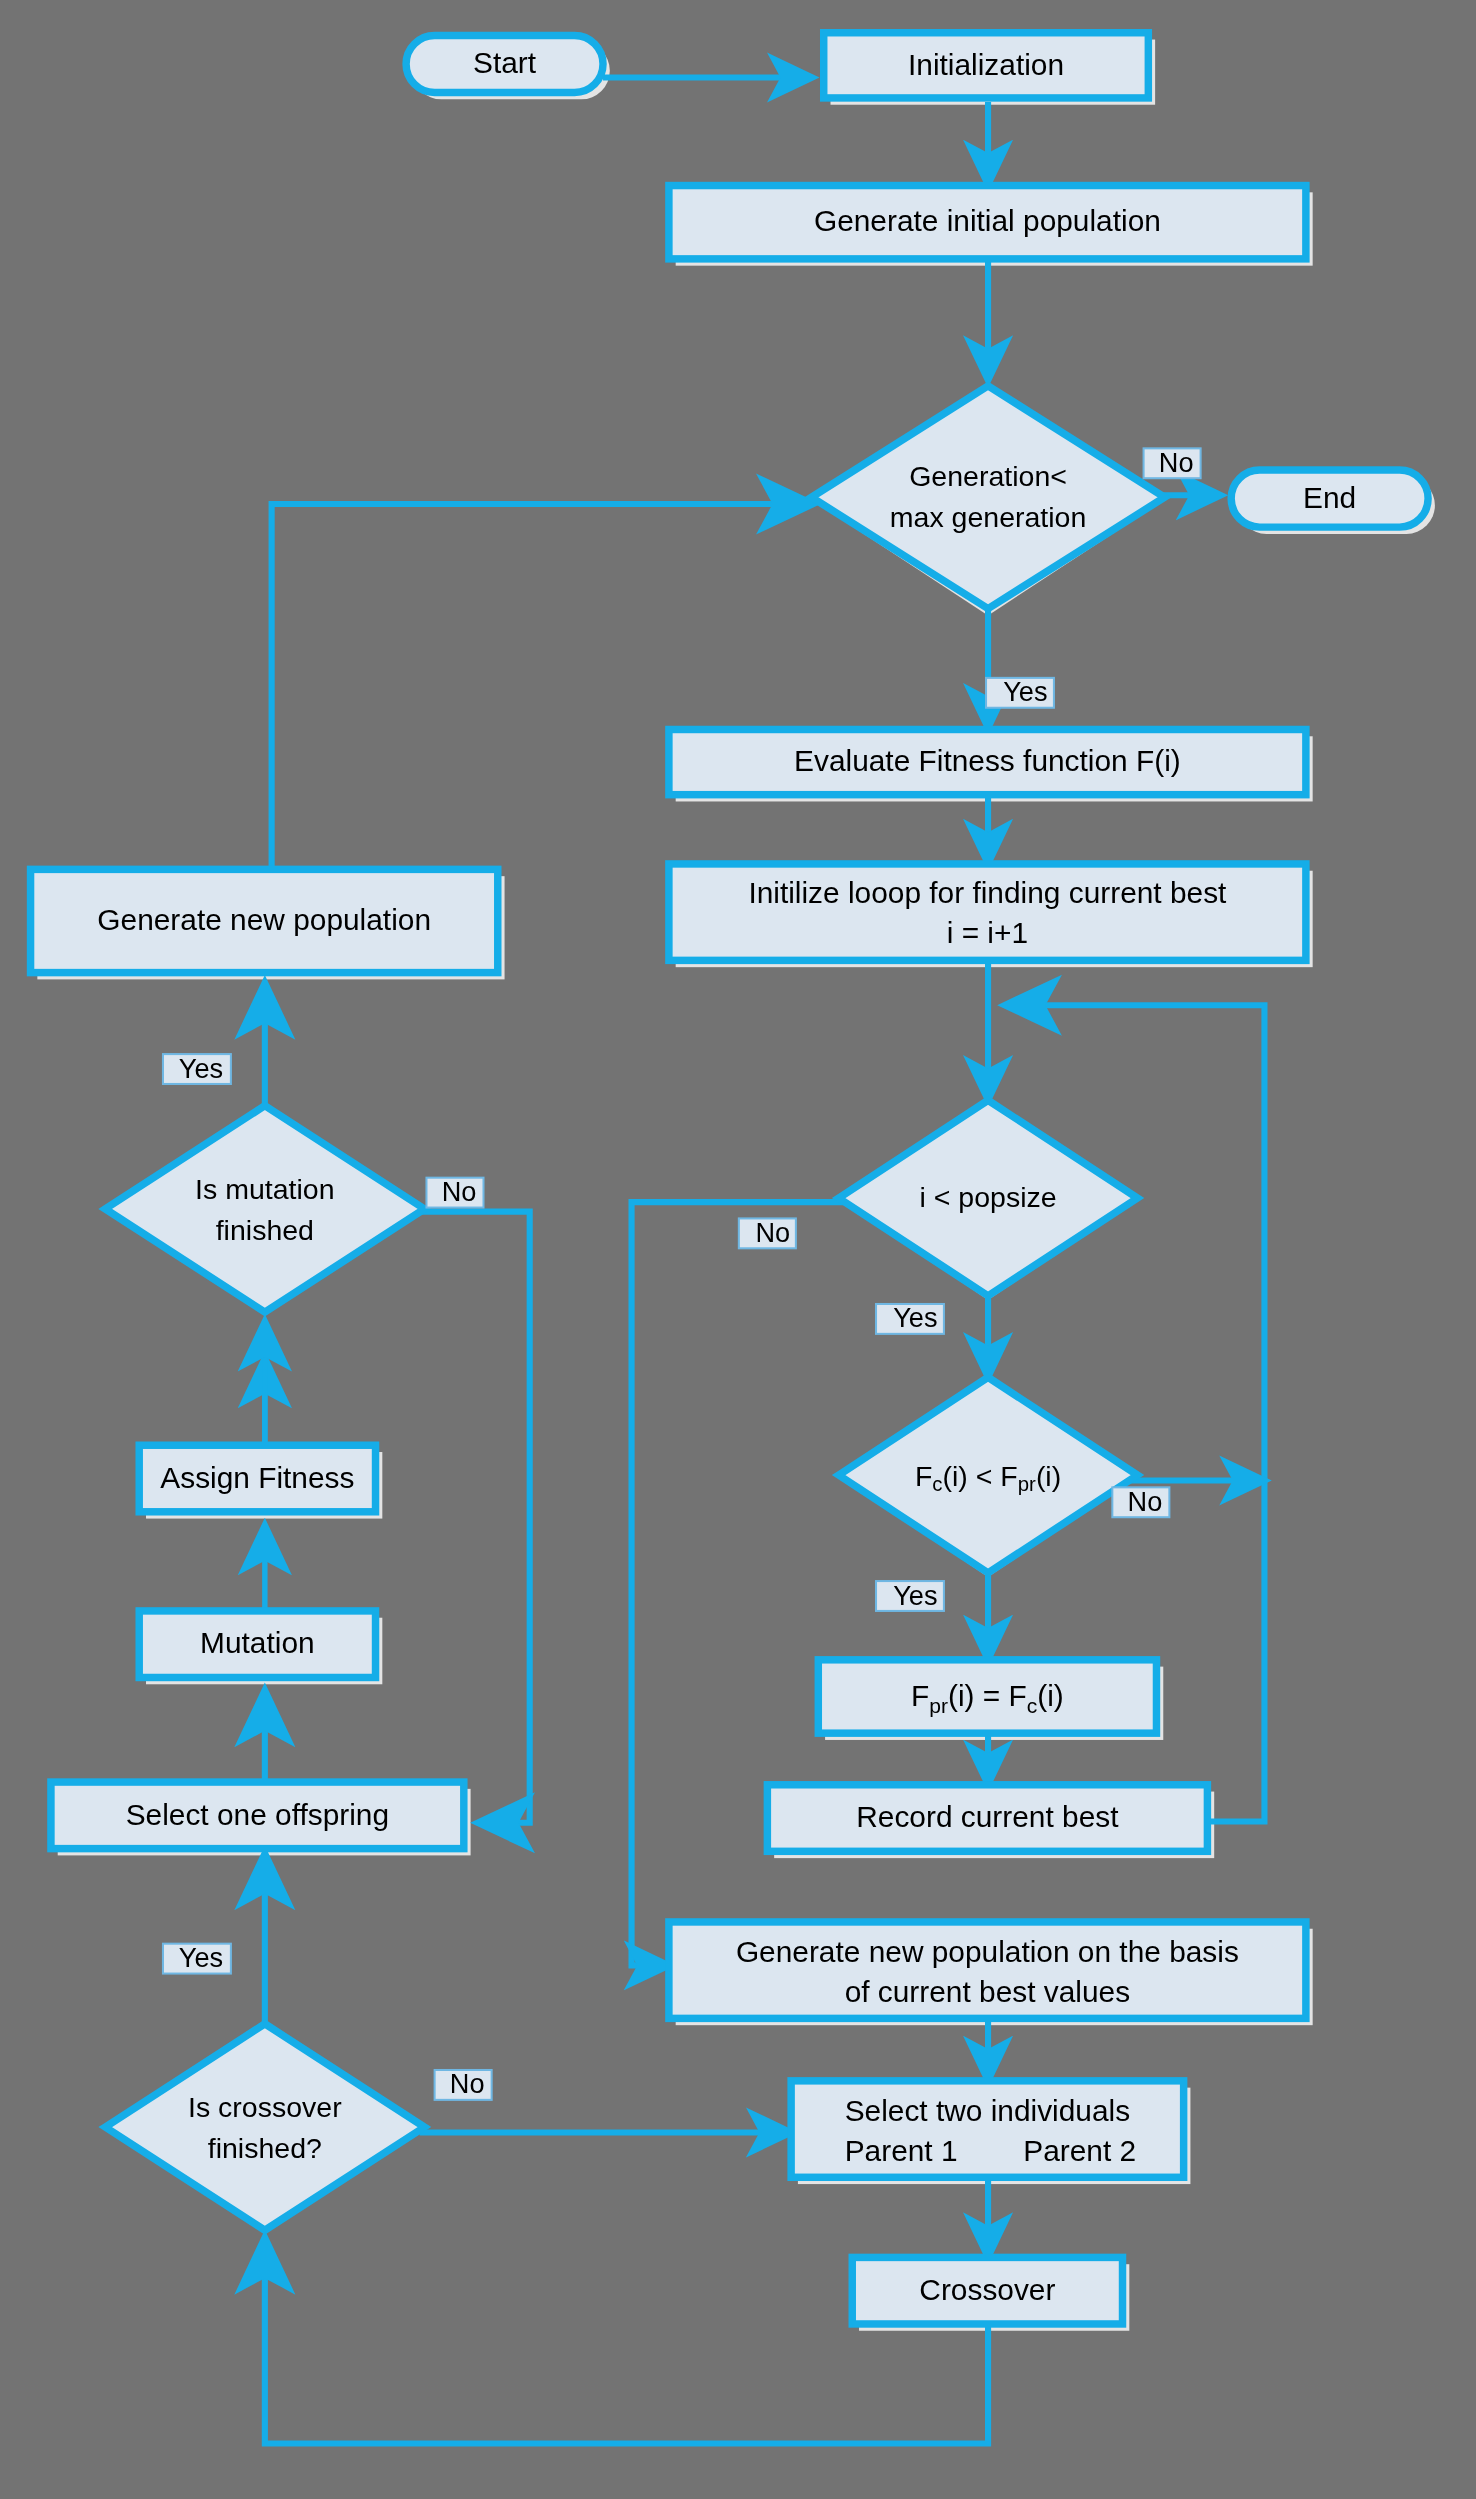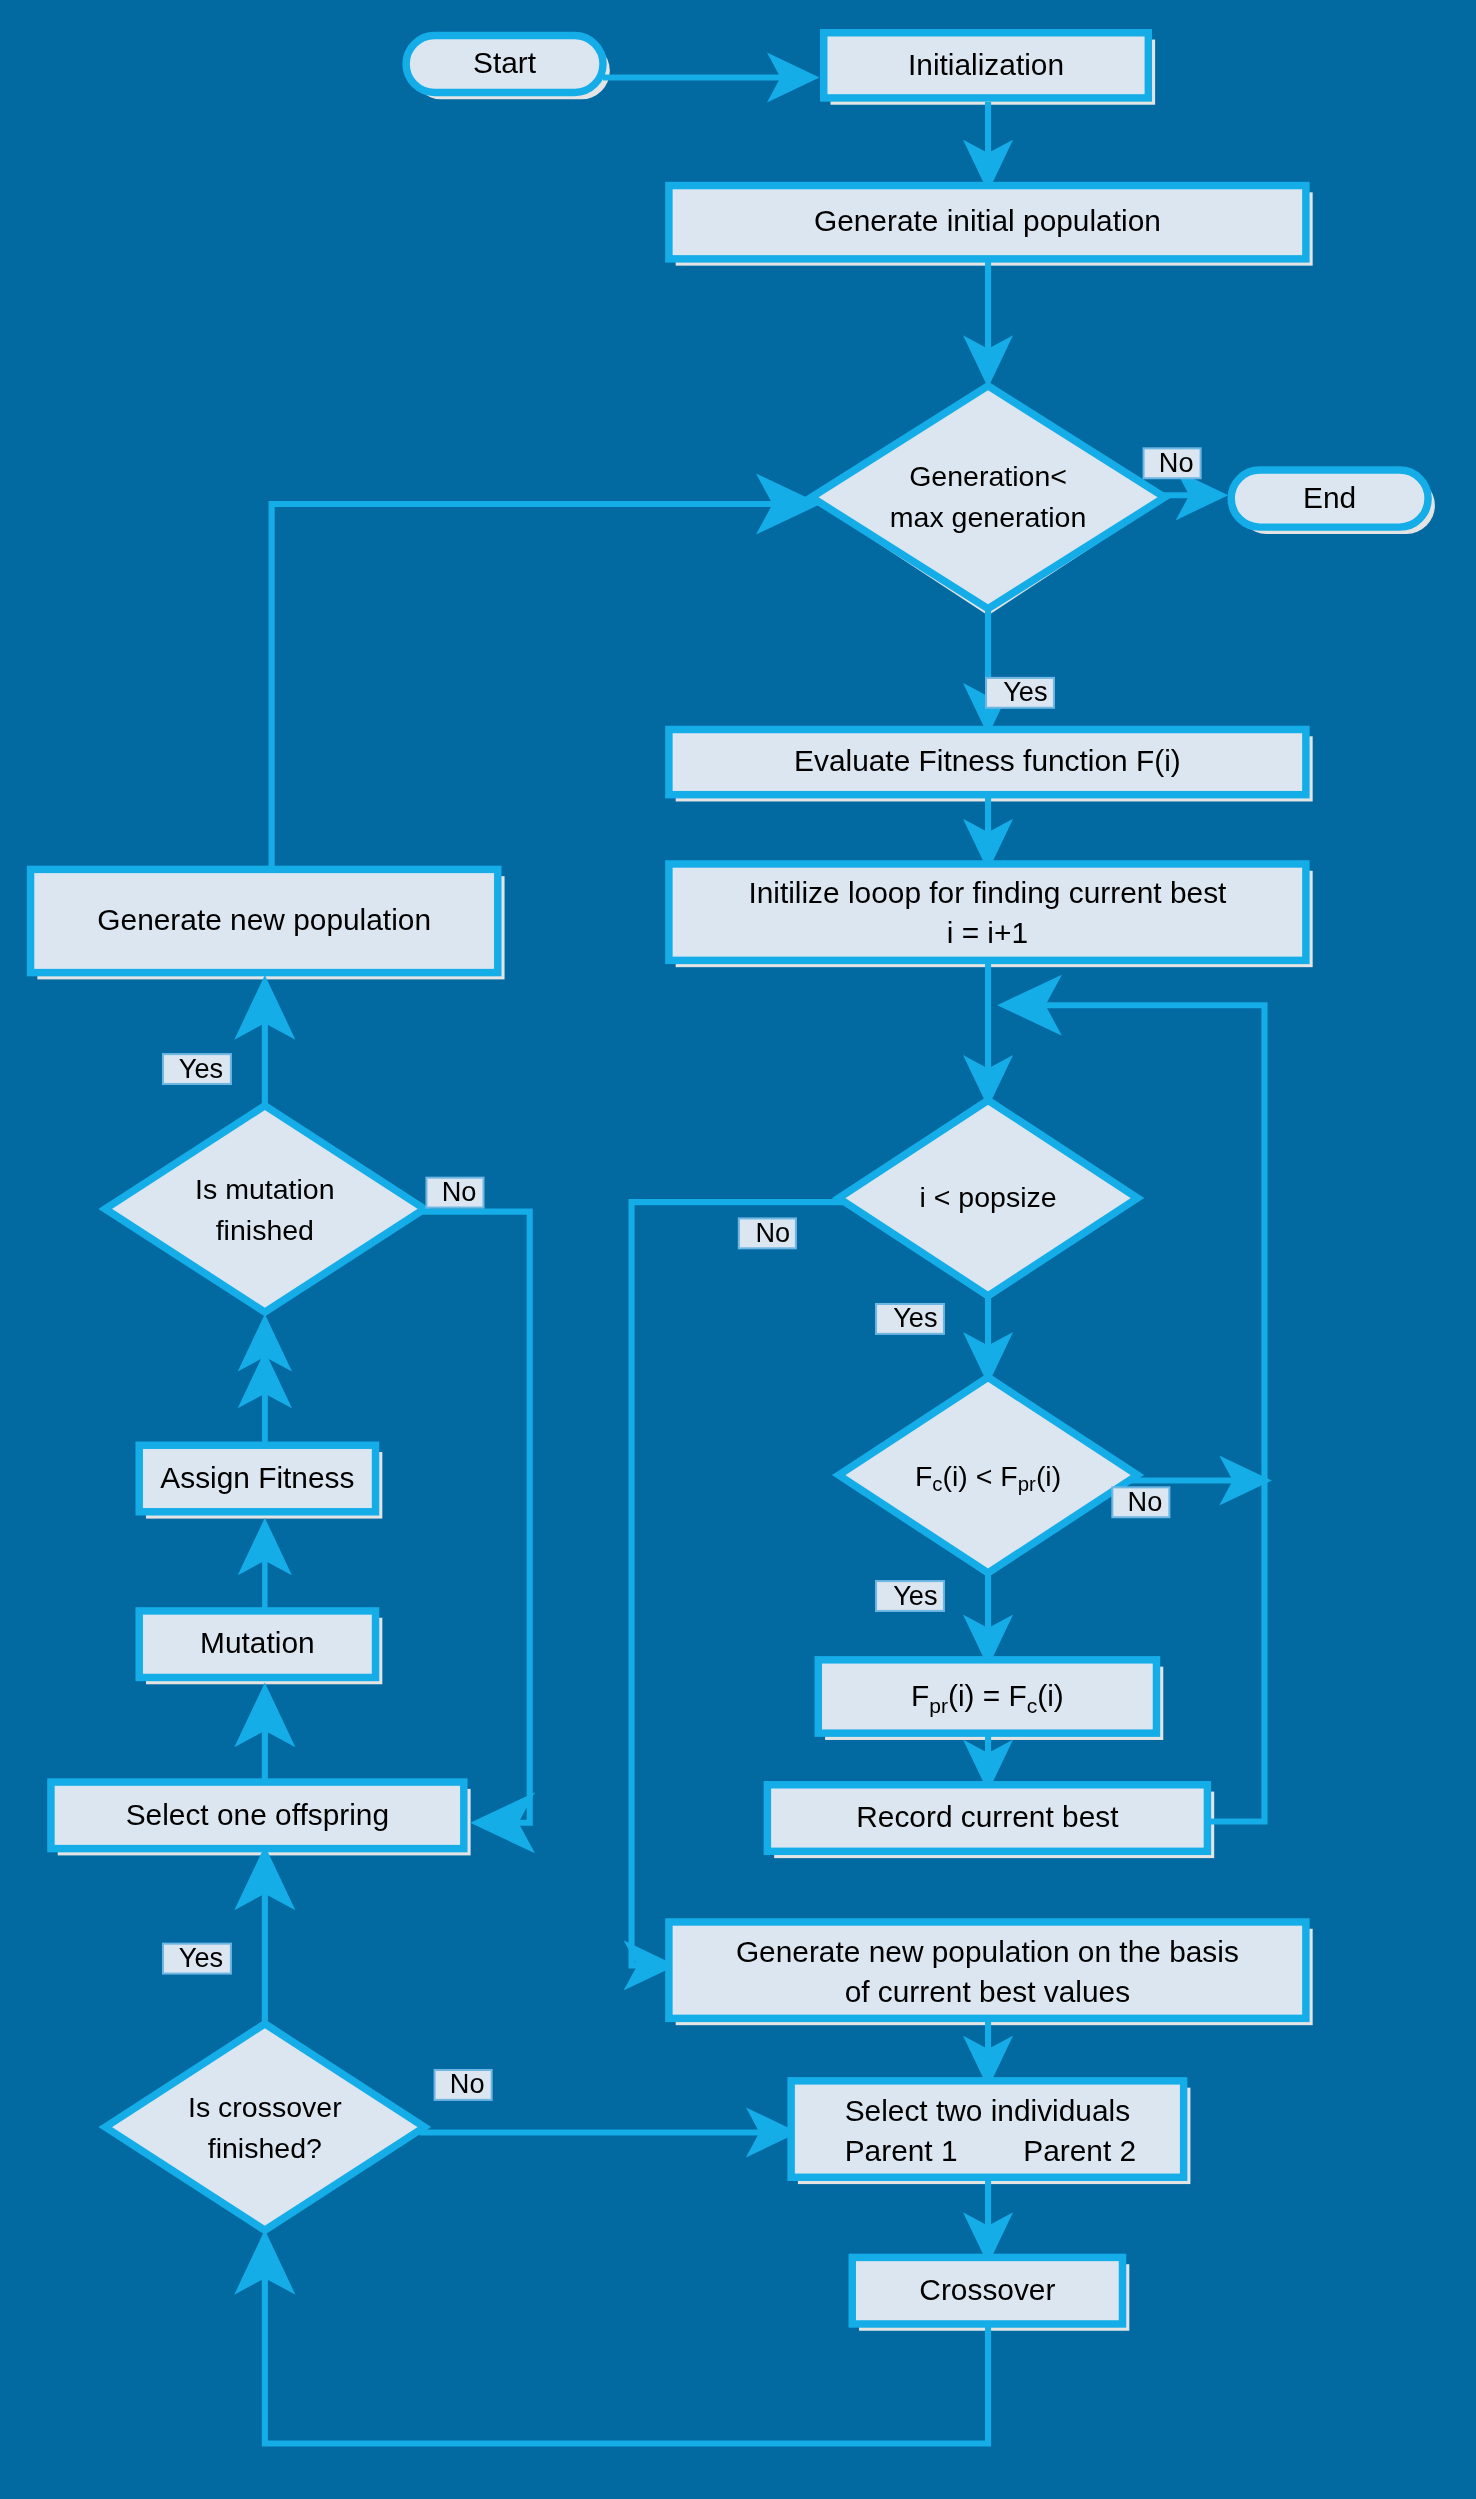--- a/index.html
+++ b/index.html
@@ -1,17 +1,17 @@
 <!DOCTYPE html>
 <html style="font-size:11px"><head>
 <meta charset="utf-8">
 <style>
   html,body{margin:0;padding:0;background:#ffffff;}
   body{font-family:"Liberation Sans", sans-serif;}
-  #stage{position:relative;width:1477px;height:2500px;background:#0369a1;overflow:hidden;}
+  #stage{position:relative;width:1477px;height:2500px;background:#737373;overflow:hidden;}
   svg{display:block;}
   .nodeLabel{
     font-family:"Liberation Sans", sans-serif;
     fill:#000000;
     text-anchor:middle;
     dominant-baseline:middle;
   }
   .edgeLabel{
     font-family:"Liberation Sans", sans-serif;
     fill:#000000;

